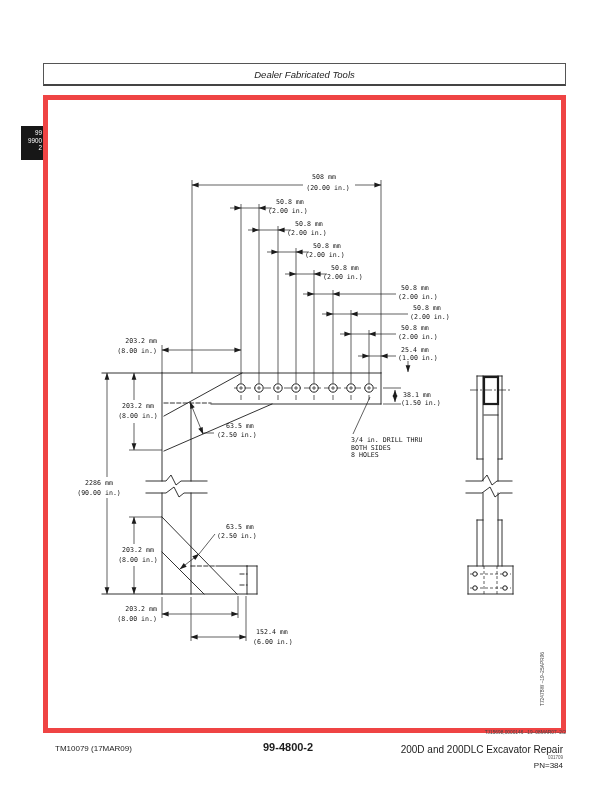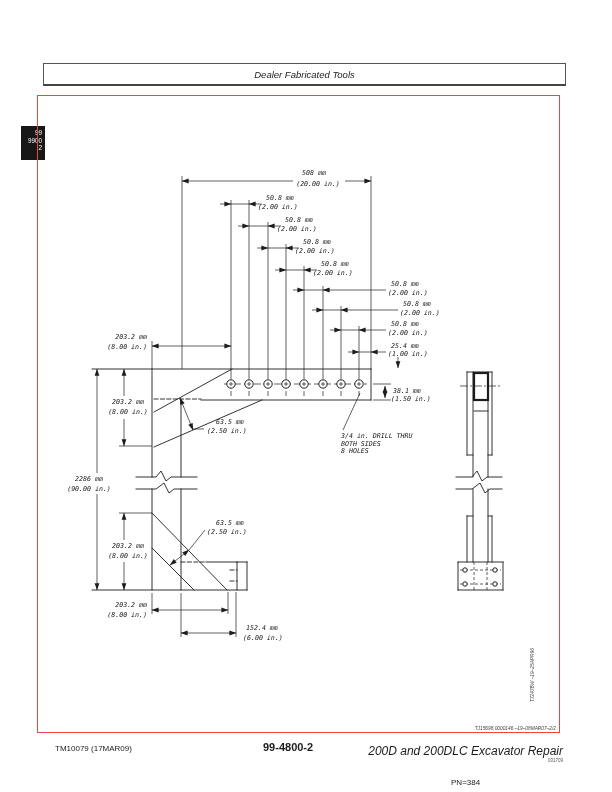--- a/index.html
+++ b/index.html
@@ -2,33 +2,33 @@
 <html><head>
 <meta charset="utf-8">
 <style>
   html,body{margin:0;padding:0;background:#fff;}
   .page{position:relative;width:612px;height:792px;background:#fff;overflow:hidden;
         font-family:"Liberation Sans",sans-serif;color:#1c1c1c;}
   .header-box{position:absolute;left:43px;top:63px;width:523px;height:23px;
         border:1px solid #555;border-bottom:2px solid #444;box-sizing:border-box;
         display:flex;align-items:center;justify-content:center;}
   .header-box span{font-style:italic;font-size:9.5px;color:#222;}
-  .main-box{position:absolute;left:37px;top:95px;width:523px;height:638px;
-        border:1px solid #ef4444;box-sizing:border-box;font-style:italic;}
+  .main-box{position:absolute;left:43px;top:95px;width:523px;height:638px;
+        border:5px solid #ef4444;box-sizing:border-box;}
   .main-box svg{position:absolute;left:-1px;top:-1px;}
   .side-tab{position:absolute;left:21px;top:126px;width:24px;height:34px;background:#171717;
         color:#fff;font-size:6.3px;line-height:7.6px;text-align:right;
         padding:3px 3px 0 0;box-sizing:border-box;font-family:"Liberation Sans",sans-serif;}
   .footer{position:absolute;left:53px;top:740px;width:523px;height:45px;}
   .f-left{position:absolute;left:2px;top:4px;font-size:8px;}
   .f-center{position:absolute;left:210px;top:1px;font-size:11px;font-weight:bold;}
   .f-right{position:absolute;right:13px;top:4px;text-align:right;}
-  .f-title{font-size:12px;font-style:italic;}
+  .f-title{font-size:10px;}
   .f-code{font-size:4.5px;color:#555;line-height:5px;}
-  .f-pn{font-size:8px;margin-top:15px;text-align:center;}
+  .f-pn{font-size:8px;margin-top:1px;}
   
   .ln{stroke:#1c1c1c;stroke-width:0.9;fill:none;stroke-linecap:square;}
   .lnb{stroke:#1c1c1c;stroke-width:2.2;fill:none;}
   .dsh{stroke-dasharray:4 2.4;}
   .dshc{stroke-dasharray:7 3;}
   .dshd{stroke-dasharray:8 2 2 2;}
   .dsh2{stroke-dasharray:3 2;}
   .thin{stroke:#1c1c1c;stroke-width:0.7;fill:none;}
   .hole{fill:#fff;stroke:#1c1c1c;stroke-width:1;}
   .t{font-family:"DejaVu Sans Mono",monospace;font-size:6.6px;fill:#151515;}

